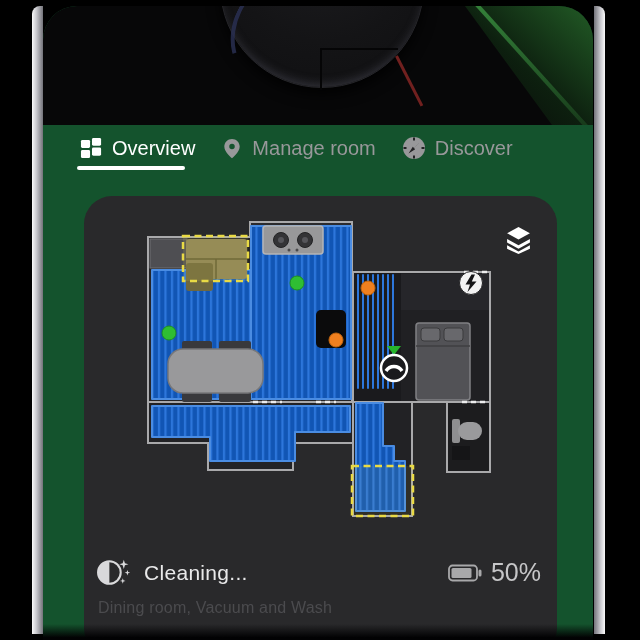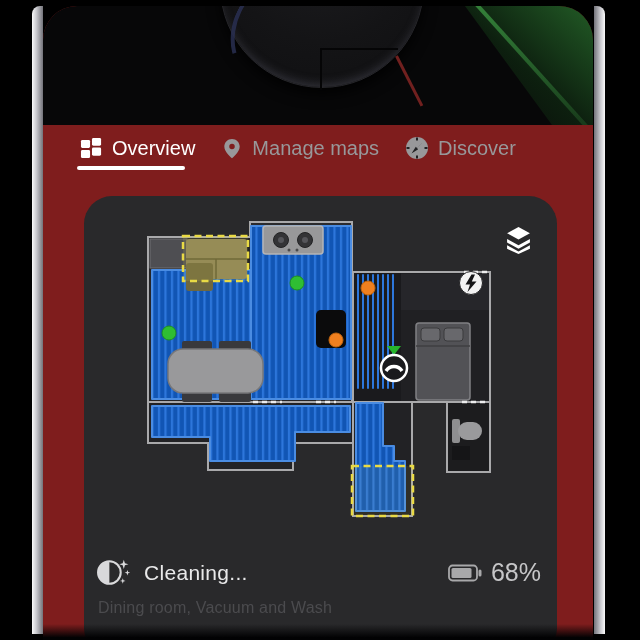--- a/index.html
+++ b/index.html
@@ -3,21 +3,21 @@
 <meta charset="utf-8">
 <style>
   html,body{margin:0;padding:0;background:#000;}
   *{box-sizing:border-box;font-family:"Liberation Sans",sans-serif;}
   .stage{position:relative;width:640px;height:640px;background:#000;overflow:hidden;}
 
   
   .edge{position:absolute;top:6px;width:11px;height:628px;}
   .edge.left{left:32px;background:linear-gradient(90deg,#fafafa,#c9c9ce 40%,#73737a);border-radius:8px 0 0 0;}
   .edge.right{left:594px;background:linear-gradient(270deg,#fafafa,#c9c9ce 40%,#73737a);border-radius:0 8px 0 0;}
-  .screen{position:absolute;left:43px;top:6px;width:550px;height:634px;background:#7f1d1d;
+  .screen{position:absolute;left:43px;top:6px;width:550px;height:634px;background:#14532d;
           border-radius:34px 34px 0 0;overflow:hidden;}
 
   
   .hero{position:absolute;left:0;top:0;width:100%;height:119px;background:#070708;overflow:hidden;}
   .robot-disc{position:absolute;left:177px;top:-122px;width:204px;height:204px;border-radius:50%;
       background:radial-gradient(circle at 50% 30%,#1d1d20,#141416 55%,#0f0f11);
       border:1px solid #26262a;
       box-shadow:0 6px 14px rgba(0,0,0,.85), inset 0 -7px 10px -4px rgba(110,110,125,.35);}
   .seam-v{position:absolute;left:277px;top:42px;width:2px;height:42px;background:#050506;}
   .seam-h{position:absolute;left:279px;top:42px;width:76px;height:2px;background:#050506;}
@@ -85,21 +85,21 @@
           <rect x="12.5" y="1" width="9.5" height="8" rx="1.5" fill="#fff"></rect>
           <rect x="1" y="13.5" width="9.5" height="8.5" rx="1.5" fill="#fff"></rect>
           <rect x="12.5" y="11" width="9.5" height="8.5" rx="1.5" fill="#fff"></rect>
         </svg>
         <span>Overview</span>
       </div>
       <div class="tab">
         <svg width="22" height="23" viewBox="0 0 24 24">
           <path d="M12,1.5 C7.3,1.5 3.6,5.2 3.6,9.9 c0,6.3 8.4,12.8 8.4,12.8 s8.4,-6.5 8.4,-12.8 C20.4,5.2 16.7,1.5 12,1.5 z M12,12.8 a3,3 0 1 1 0,-6 a3,3 0 0 1 0,6 z" fill="#98989a" fill-rule="evenodd"></path>
         </svg>
-        <span>Manage maps</span>
+        <span>Manage room</span>
       </div>
       <div class="tab">
         <svg width="24" height="24" viewBox="0 0 24 24">
           <circle cx="12" cy="12" r="11" fill="#98989a"></circle>
           <rect x="11" y="1.5" width="2" height="3" fill="#222224"></rect>
           <rect x="11" y="19.5" width="2" height="3" fill="#222224"></rect>
           <rect x="1.5" y="11" width="3" height="2" fill="#222224"></rect>
           <rect x="19.5" y="11" width="3" height="2" fill="#222224"></rect>
           <path d="M6.5,17.5 L10.8,13.2 L17.5,6.5 L13.2,10.8 Z M6.5,17.5 L13.2,13.2 L10.8,10.8 Z" fill="#222224"></path>
         </svg>
@@ -228,21 +228,21 @@
               <path d="M26,21.5 L26.7,23.6 28.7,24.2 26.7,24.8 26,26.9 25.3,24.8 23.3,24.2 25.3,23.6 Z" fill="#d9d9db"></path>
             </svg>
             <span class="status-title">Cleaning...</span>
           </div>
           <div class="battery-wrap">
             <svg width="34" height="18" viewBox="0 0 34 18">
               <rect x="1" y="1.5" width="28" height="15" rx="3.5" fill="none" stroke="#a8a8aa" stroke-width="1.8"></rect>
               <rect x="3.5" y="4" width="20" height="10" rx="1.5" fill="#a8a8aa"></rect>
               <rect x="30.5" y="5.5" width="3" height="7" rx="1.5" fill="#a8a8aa"></rect>
             </svg>
-            <span class="battery-pct">68%</span>
+            <span class="battery-pct">50%</span>
           </div>
         </div>
         <div class="status-sub">Dining room, Vacuum and Wash</div>
       </div>
     </div>
 
     <div class="bottom-fade"></div>
   </div>
 </div>
 

